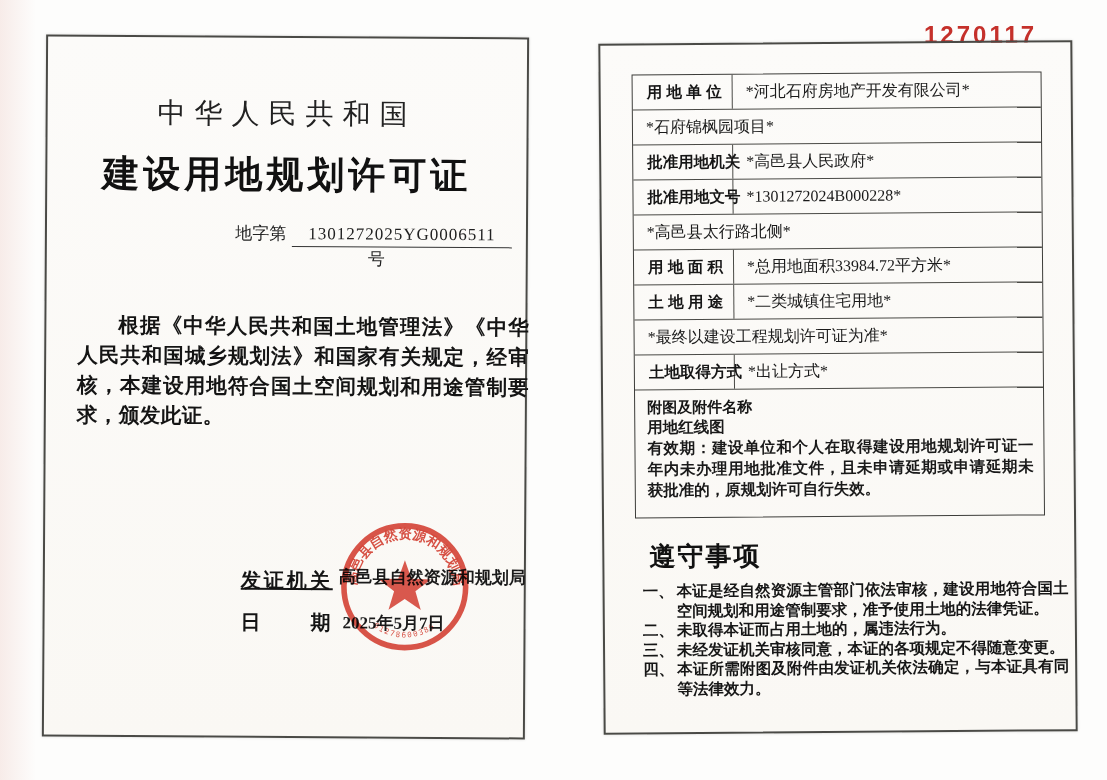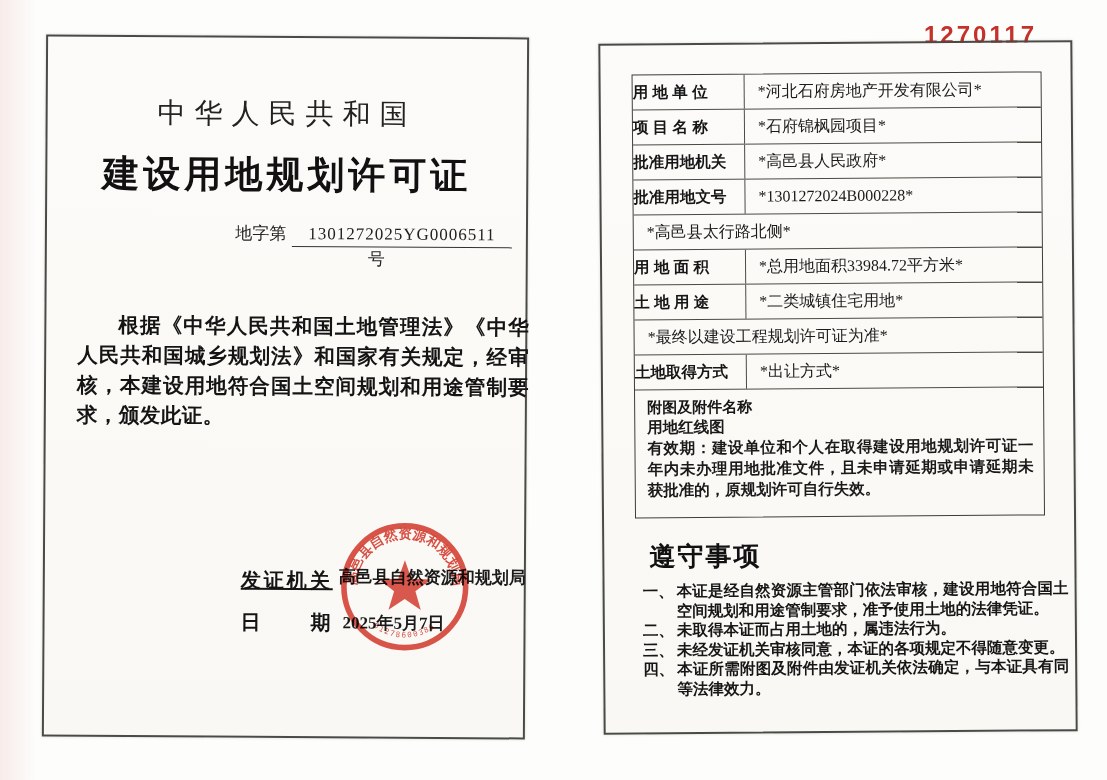--- a/index.html
+++ b/index.html
@@ -39,22 +39,22 @@
   .seal { position:absolute; left:289px; top:477px; width:142px; height:142px;
           mix-blend-mode:multiply; opacity:.92; }
 
   
   .stamp-number { position:absolute; left:924px; top:13px;
                   font-family:Liberation Sans, sans-serif;
                   font-size:24px; font-weight:bold; letter-spacing:3px; color:#c5312b;margin-top:8px; }
   .info-table { position:absolute; left:31px; top:29px; width:410px;
                 border:1.8px solid #3d3d3a; background:transparent; }
   .info-row { display:flex; height:35px; border-bottom:1.2px solid #4a4a46; }
-  .info-label { width:112px; border-right:1.2px solid #4a4a46; display:flex; align-items:center;
-                font-size:15.5px; font-weight:bold; white-space:nowrap; color:#161616; }
+  .info-label { width:100px; border-right:1.2px solid #4a4a46; display:flex; align-items:center;
+                padding-left:14px; font-size:15.5px; font-weight:bold; white-space:nowrap; color:#161616; }
   .info-value { flex:1; display:flex; align-items:center; padding-left:13px;
                 font-family:"Liberation Serif","DejaVu Serif",serif; font-size:16px;
                 color:#1a1a1a; white-space:nowrap; }
   .attach-box { padding:7px 10px 0 12px; height:127px; }
   .attach-title { font-size:15px; font-weight:bold; color:#161616; line-height:20px; }
   .attach-line2 { font-family:"Liberation Serif","DejaVu Serif",serif; font-weight:bold;
                   font-size:15.5px; line-height:20px; color:#1a1a1a; }
   .attach-line3 { font-family:"Liberation Serif","DejaVu Serif",serif; font-weight:bold;
                   font-size:15.5px; line-height:21px; text-align:justify; color:#1a1a1a; }
   .notice-heading { position:absolute; left:45px; top:494px; font-size:26px; font-weight:bold;
@@ -105,21 +105,20 @@
 <div class="stamp-number">1270117</div>
 
 <div class="page page-right">
 
   <div class="info-table">
     <div class="info-row">
       <div class="info-label">用 地 单 位</div>
       <div class="info-value">*河北石府房地产开发有限公司*</div>
     </div>
     <div class="info-row">
-      <div class="info-label">项 目 名 称</div>
       <div class="info-value">*石府锦枫园项目*</div>
     </div>
     <div class="info-row">
       <div class="info-label">批准用地机关</div>
       <div class="info-value">*高邑县人民政府*</div>
     </div>
     <div class="info-row">
       <div class="info-label">批准用地文号</div>
       <div class="info-value">*1301272024B000228*</div>
     </div>

